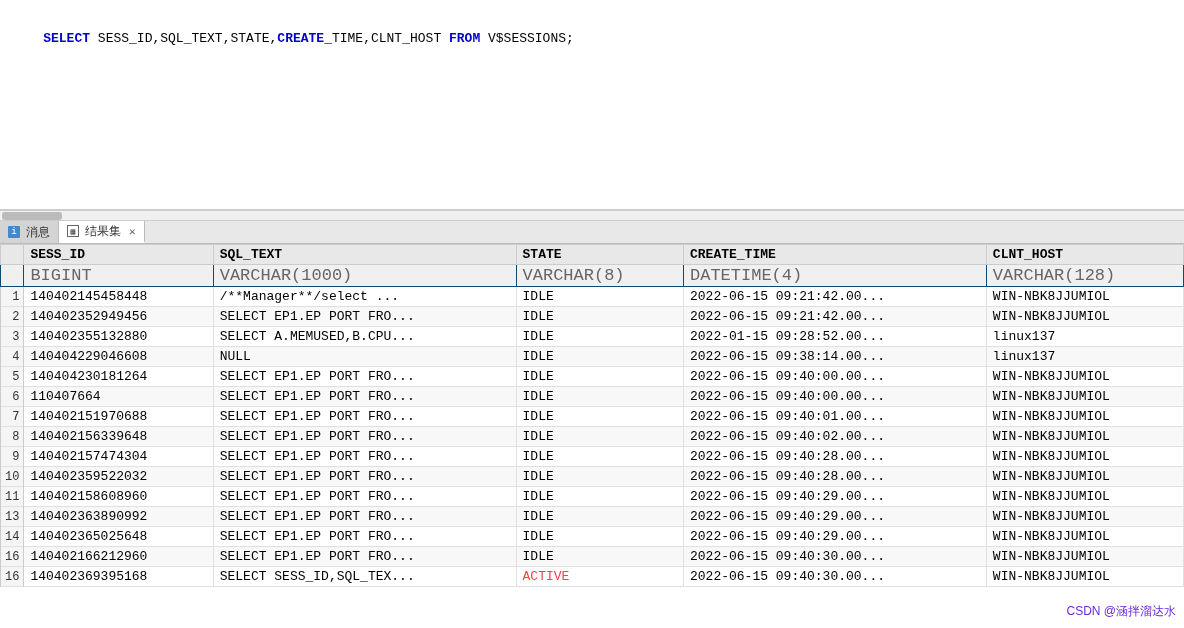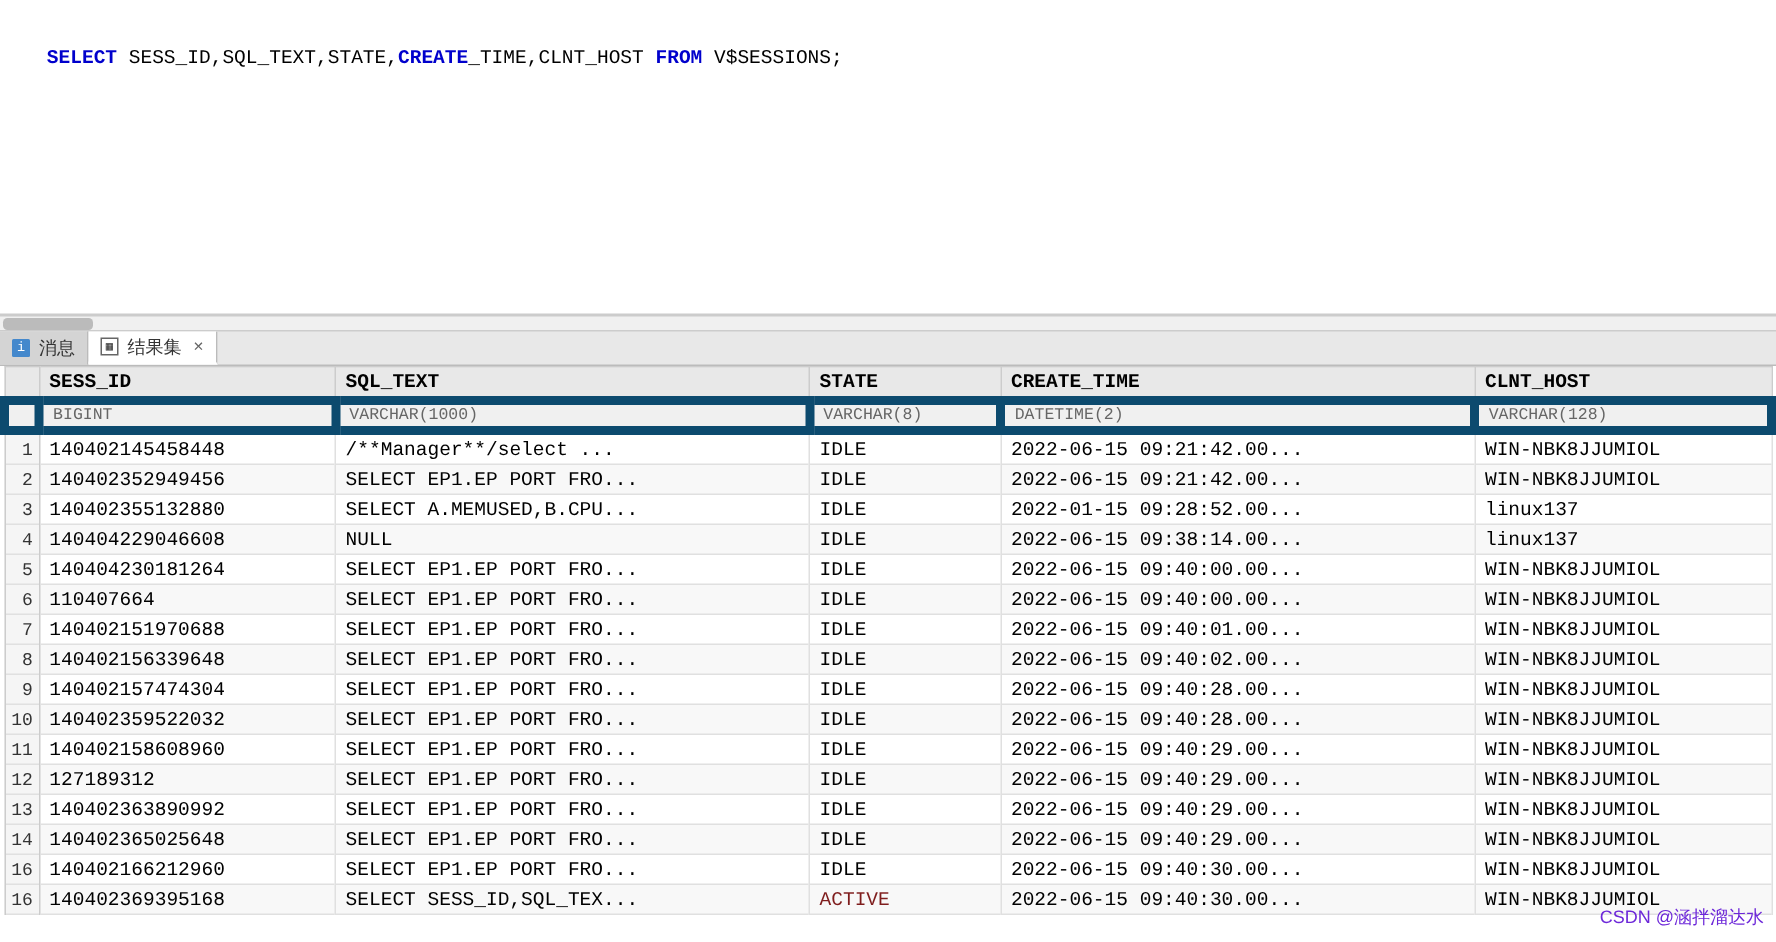--- a/index.html
+++ b/index.html
@@ -10,21 +10,21 @@
       width: 1184px;
       height: 628px;
       overflow: hidden;
       display: flex;
       flex-direction: column;
     }
 
     
     .sql-editor {
       background: #ffffff;
-      padding: 8px 0;
+      padding: 8px 12px;
       flex: 0 0 210px;
       border-bottom: 1px solid #cccccc;
       overflow: hidden;
       position: relative;
     }
 
     .sql-line {
       line-height: 1.6;
       white-space: pre;
     }
@@ -102,26 +102,26 @@
       border: 1px solid #cccccc;
       padding: 2px 6px;
       text-align: left;
       font-weight: bold;
       color: #000000;
       white-space: nowrap;
     }
 
     table thead tr:last-child th {
       background: #f0f0f0;
-      border: 6px solid #0c4a6e;
+      border: 1px solid #0c4a6e;
       padding: 1px 6px;
       text-align: left;
       font-weight: normal;
       color: #666666;
-      font-size: 11px;
+      font-size: 17px;
       white-space: nowrap;
     }
 
     table tbody tr {
       border-bottom: 1px solid #e0e0e0;
     }
 
     table tbody tr:nth-child(even) {
       background: #f8f8f8;
     }
@@ -142,21 +142,21 @@
     }
 
     td {
       padding: 2px 6px;
       border-right: 1px solid #e0e0e0;
       white-space: nowrap;
       color: #000000;
     }
 
     td.state-idle { color: #000000; }
-    td.state-active { color: #7f1d1d; }
+    td.state-active { color: #ef4444; }
 
     .watermark {
       position: fixed;
       bottom: 8px;
       right: 8px;
       font-size: 12px;
       color: #6d28d9;
       font-family: Arial, sans-serif;
     }
 
@@ -219,21 +219,21 @@
         <th>SQL_TEXT</th>
         <th>STATE</th>
         <th>CREATE_TIME</th>
         <th>CLNT_HOST</th>
       </tr>
       <tr>
         <th style="background:#f0f0f0;"></th>
         <th>BIGINT</th>
         <th>VARCHAR(1000)</th>
         <th>VARCHAR(8)</th>
-        <th>DATETIME(2)</th>
+        <th>DATETIME(4)</th>
         <th>VARCHAR(128)</th>
       </tr>
     </thead>
     <tbody id="table-body">
     <tr>
       <td class="row-num">1</td>
       <td>140402145458448</td>
       <td>/**Manager**/select ...</td>
       <td class="state-idle">IDLE</td>
       <td>2022-06-15 09:21:42.00...</td>
@@ -313,28 +313,20 @@
     </tr>
         <tr>
       <td class="row-num">11</td>
       <td>140402158608960</td>
       <td>SELECT EP1.EP PORT FRO...</td>
       <td class="state-idle">IDLE</td>
       <td>2022-06-15 09:40:29.00...</td>
       <td>WIN-NBK8JJUMIOL</td>
     </tr>
         <tr>
-      <td class="row-num">12</td>
-      <td>127189312</td>
-      <td>SELECT EP1.EP PORT FRO...</td>
-      <td class="state-idle">IDLE</td>
-      <td>2022-06-15 09:40:29.00...</td>
-      <td>WIN-NBK8JJUMIOL</td>
-    </tr>
-        <tr>
       <td class="row-num">13</td>
       <td>140402363890992</td>
       <td>SELECT EP1.EP PORT FRO...</td>
       <td class="state-idle">IDLE</td>
       <td>2022-06-15 09:40:29.00...</td>
       <td>WIN-NBK8JJUMIOL</td>
     </tr>
         <tr>
       <td class="row-num">14</td>
       <td>140402365025648</td>

